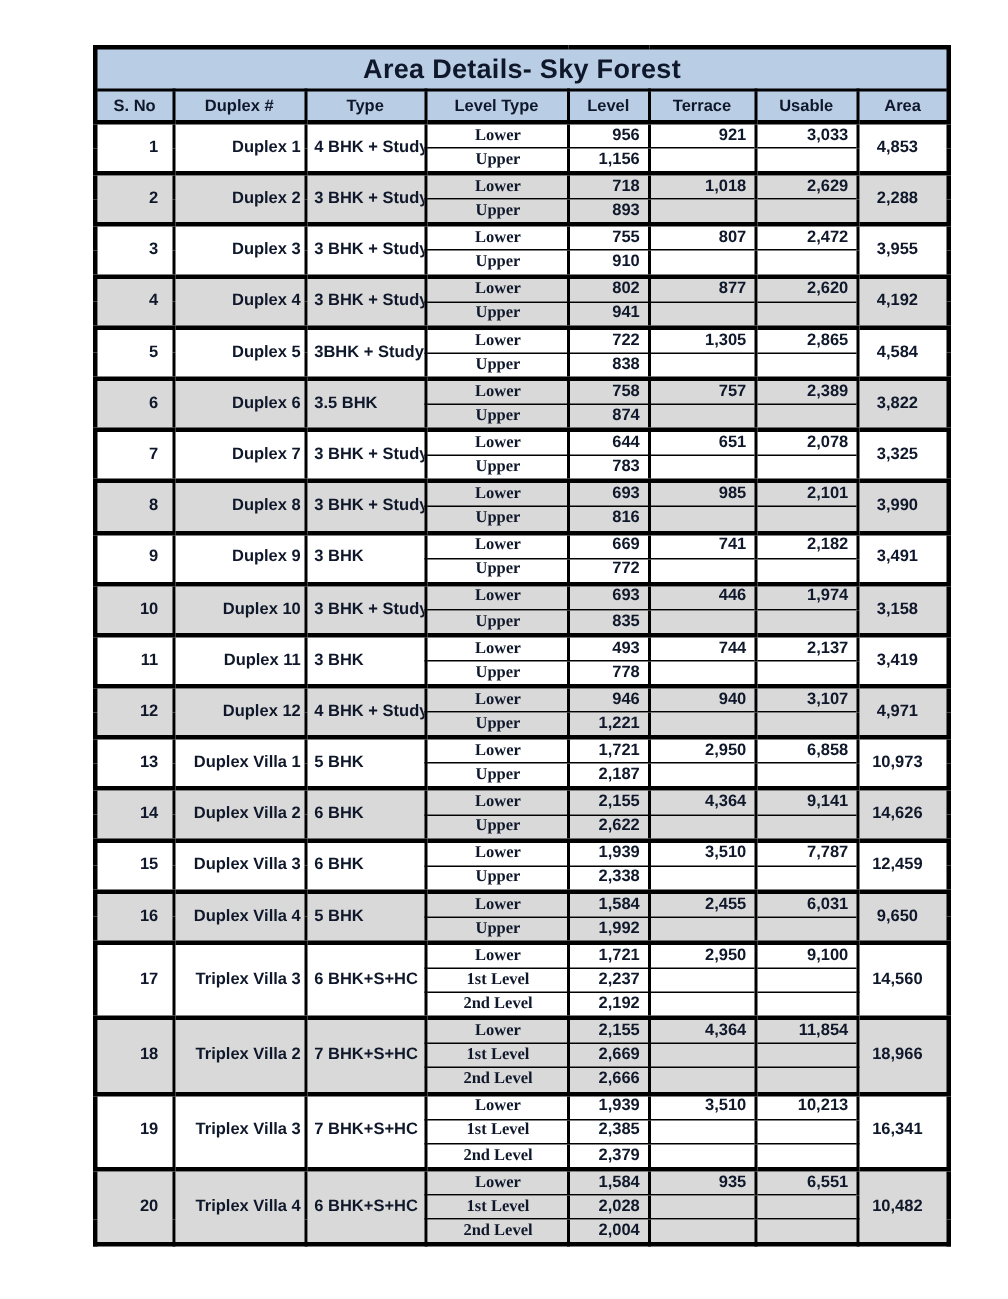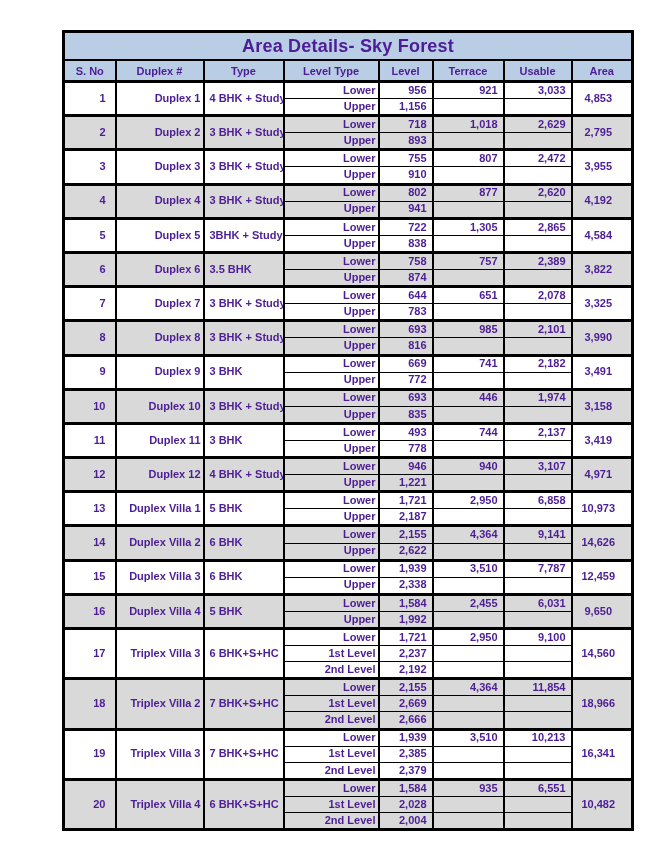--- a/index.html
+++ b/index.html
@@ -8,21 +8,21 @@
     background: #ffffff;
     font-family: "Liberation Sans", sans-serif;
   }
   .sheet { position: absolute; left: 62px; top: 30px; }
   table.area-table {
     border-collapse: collapse;
     table-layout: fixed;
     width: 569px;
     border: 3px solid var(--border, #000);
     font-weight: bold;
-    color: #4c1d95;
+    color: #0f172a;
   }
   .title-row th {
     height: 24px;
     font-size: 18px;
     text-align: center;
     vertical-align: middle;
     background: var(--hdr, #B9CDE5);
     border: 2px solid var(--border, #000);
     letter-spacing: 0.2px;
   }
@@ -46,21 +46,21 @@
     vertical-align: middle;
     background: #ffffff;
     overflow: hidden;
     white-space: nowrap;
   }
   tr.group-start td { border-top-width: 3px; }
   tr.shade td { background: var(--shade, #D9D9D9); }
   td.sno   { text-align: right; padding-right: 9px; }
   td.duplex{ text-align: right;  padding-left: 5px; }
   td.type  { text-align: left;  padding-left: 5px; }
-  td.lt    { text-align: right;  padding-left: 4px; }
+  td.lt    { text-align: center;  padding-left: 4px; font-family: Liberation Serif, serif; }
   td.num   { text-align: right; padding-right: 5px; }
   td.area  { text-align: center; padding-right: 9px; }
 </style>
 </head>
 <body>
 
 <div class="sheet">
   <table class="area-table">
     <colgroup>
       <col style="width:52px">
@@ -105,21 +105,21 @@
           <td class="num"></td>
         </tr>
         <tr class="group-start shade">
           <td class="sno" rowspan="2">2</td>
           <td class="duplex" rowspan="2">Duplex 2</td>
           <td class="type" rowspan="2">3 BHK + Study</td>
           <td class="lt">Lower</td>
           <td class="num">718</td>
           <td class="num">1,018</td>
           <td class="num">2,629</td>
-          <td class="area" rowspan="2">2,795</td>
+          <td class="area" rowspan="2">2,288</td>
         </tr>
         <tr class="shade">
           <td class="lt">Upper</td>
           <td class="num">893</td>
           <td class="num"></td>
           <td class="num"></td>
         </tr>
         <tr class="group-start">
           <td class="sno" rowspan="2">3</td>
           <td class="duplex" rowspan="2">Duplex 3</td>

